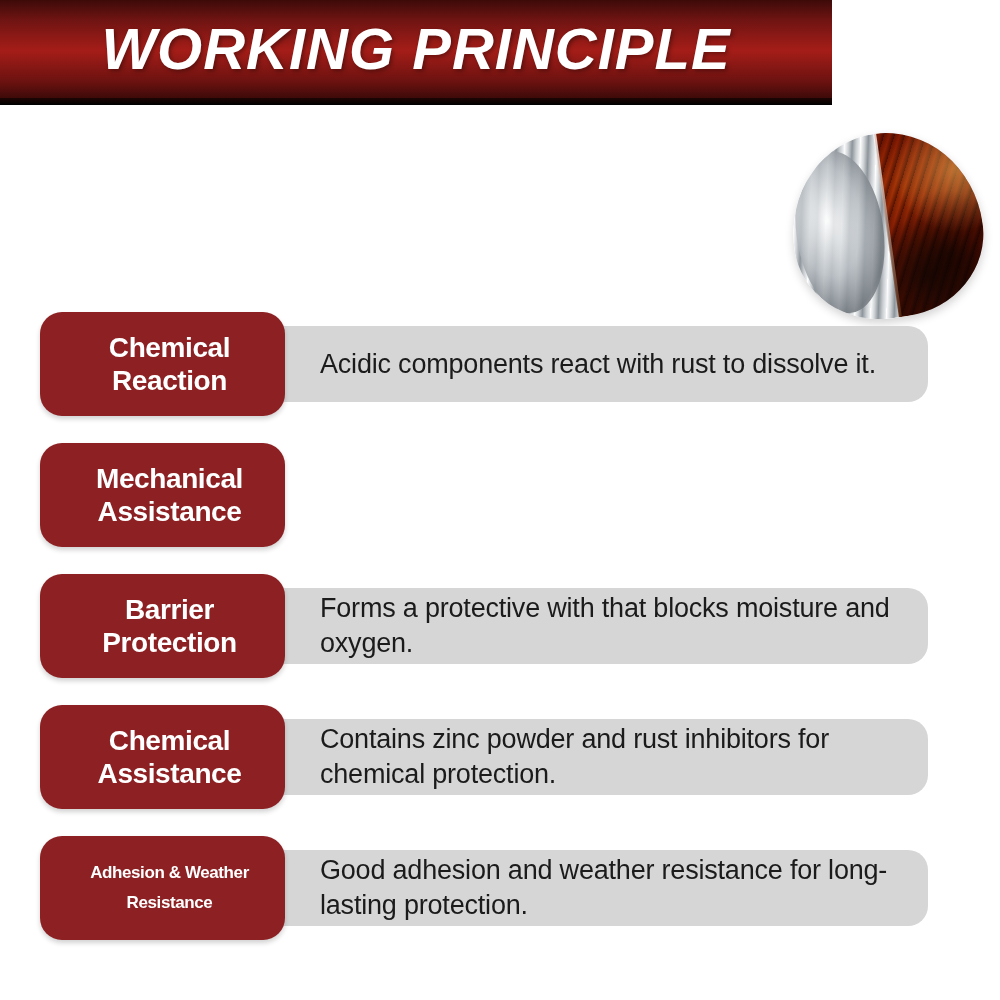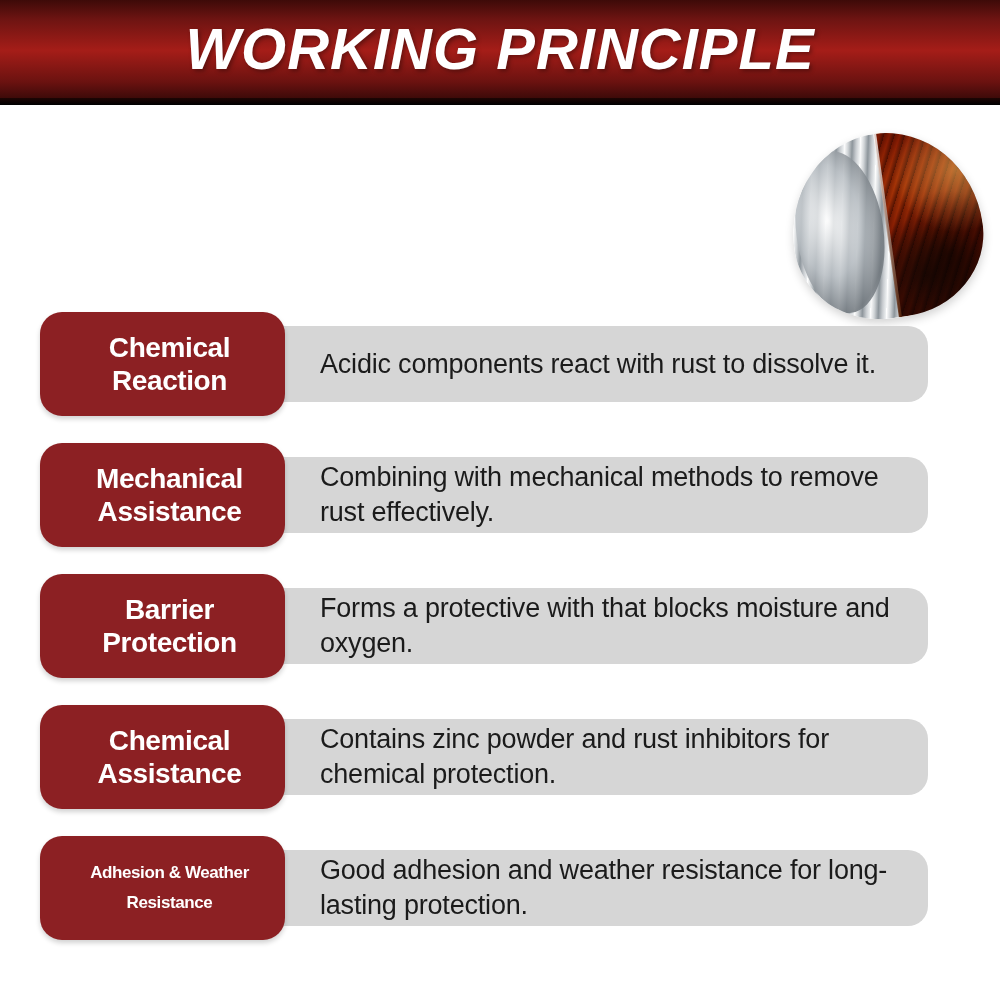--- a/index.html
+++ b/index.html
@@ -11,21 +11,21 @@
     height: 1000px;
     background: #ffffff;
     font-family: "Liberation Sans", sans-serif;
     overflow: hidden;
     position: relative;
   }
 
   
   .banner {
     position: relative;
-    width: 1000px;
+    width: 832px;
     height: 105px;
     background: linear-gradient(180deg, #3d0a08 0%, #6d1412 18%, #a51d18 48%, #6b1210 78%, #2a0706 100%);
     overflow: hidden;
   }
   .banner::after {
     content: "";
     position: absolute;
     left: 0; right: 0; bottom: 0;
     height: 7px;
     background: linear-gradient(180deg, #1d0504 0%, #000000 100%);
@@ -202,23 +202,20 @@
   <div class="row">
     <div class="row-desc">
       <span class="row-desc-text">Acidic components react with rust to dissolve it.</span>
     </div>
     <div class="row-label">
       <span class="row-label-text">Chemical Reaction</span>
     </div>
   </div>
 
   <div class="row">
-    <div class="row-desc">
-      <span class="row-desc-text">Combining with mechanical methods to remove rust effectively.</span>
-    </div>
     <div class="row-label">
       <span class="row-label-text">Mechanical Assistance</span>
     </div>
   </div>
 
   <div class="row">
     <div class="row-desc">
       <span class="row-desc-text">Forms a protective with that blocks moisture and oxygen.</span>
     </div>
     <div class="row-label">

